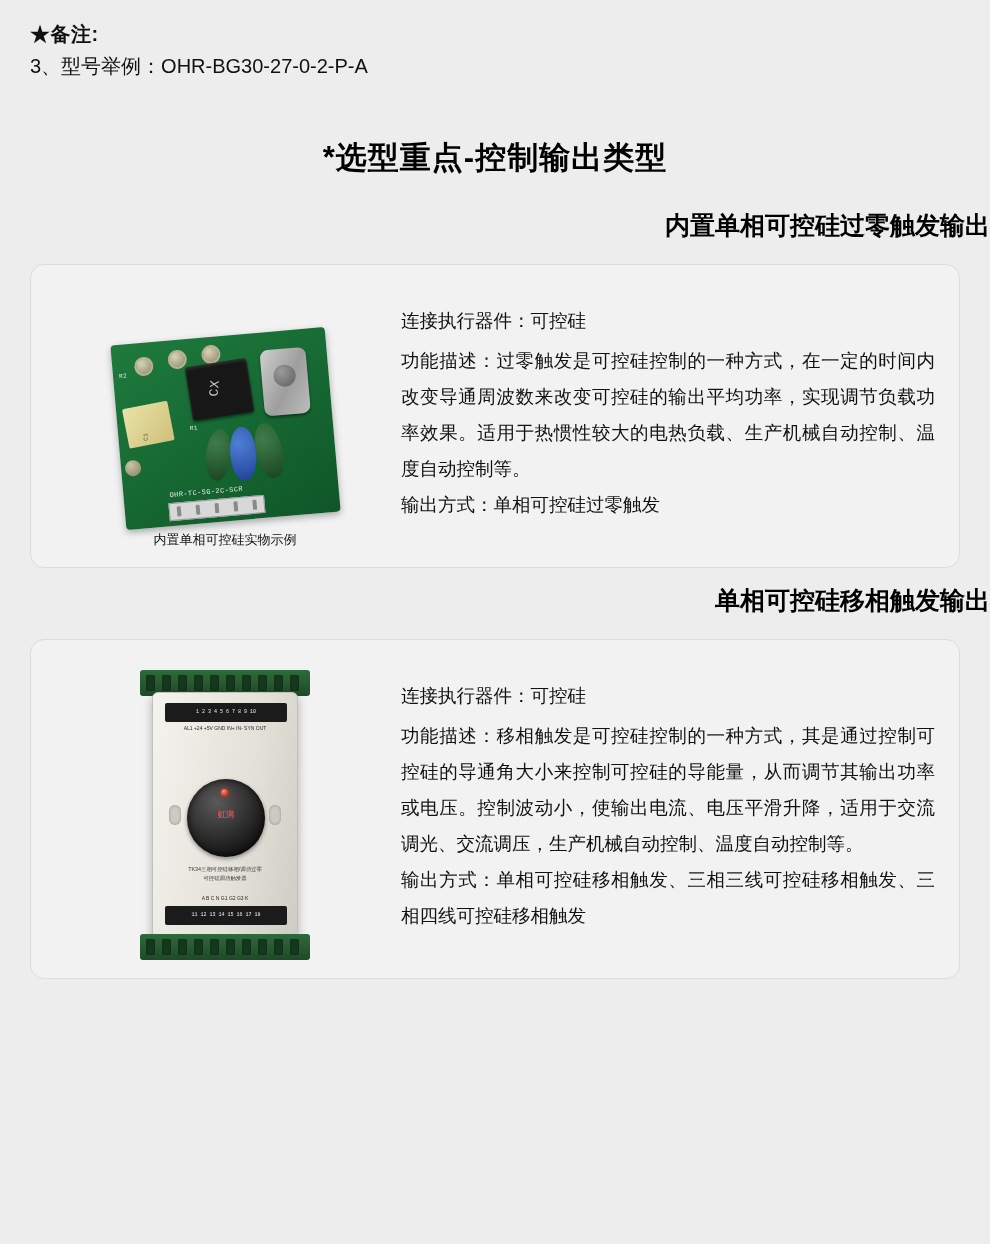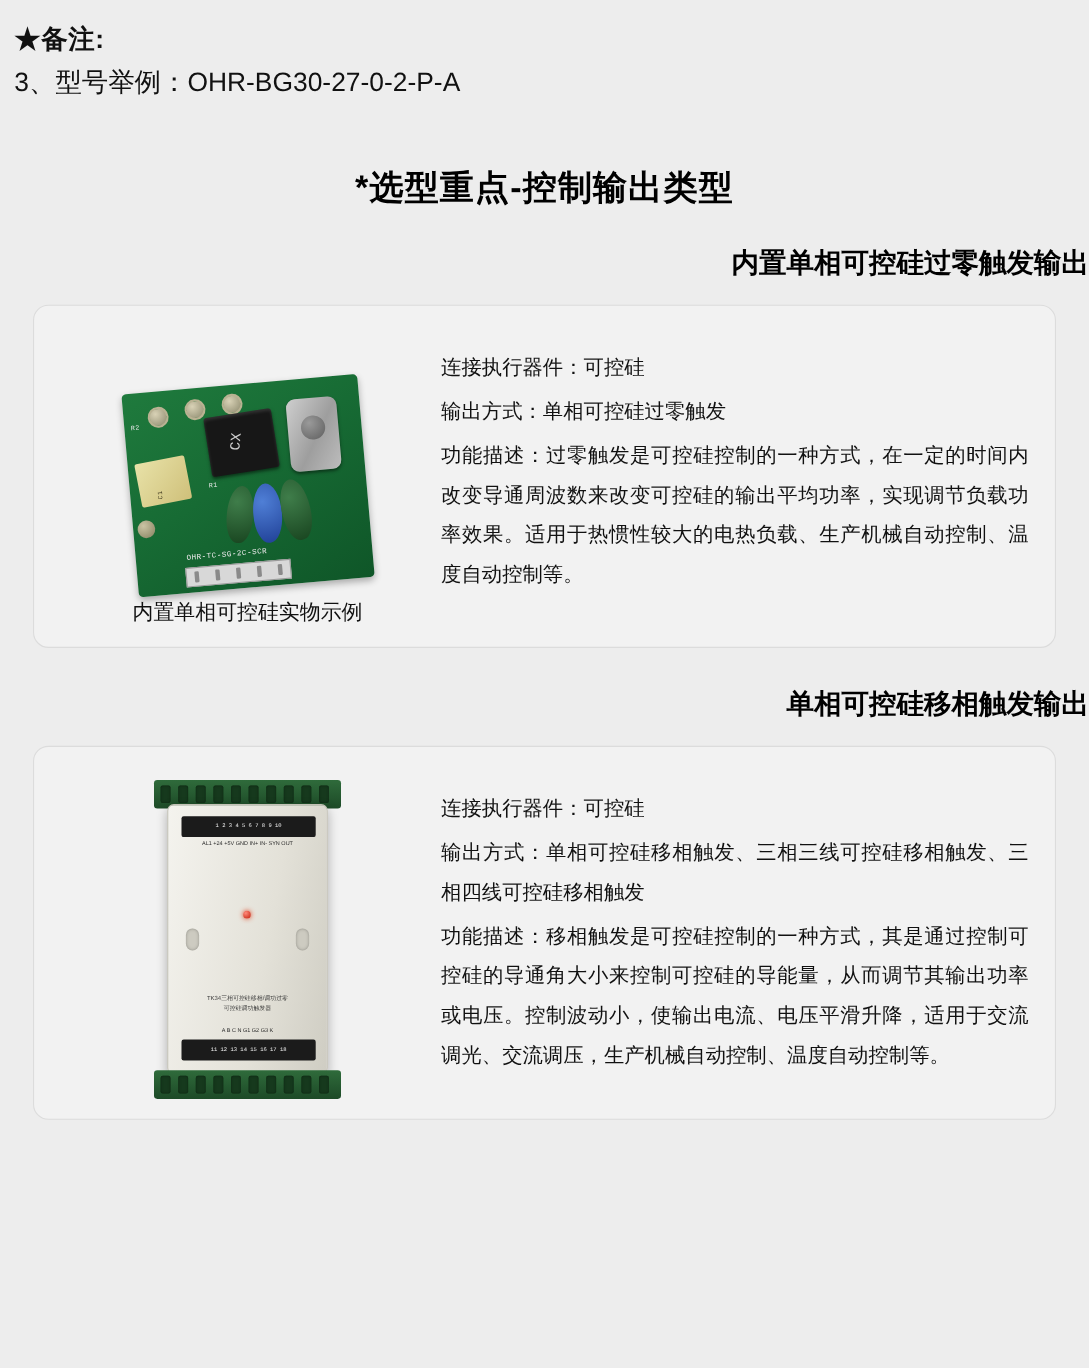--- a/index.html
+++ b/index.html
@@ -8,22 +8,22 @@
     width: 990px;
     height: 1244px;
     background: #ededed;
     font-family: "Liberation Sans", sans-serif;
     color: #1a1a1a;
     overflow: hidden;
   }
 
   
   .notes {
-    padding: 18px 0 0 13px;
-    font-size: 24px;
+    padding: 18px 0 0 30px;
+    font-size: 20px;
     line-height: 1.62;
     color: #111;
   }
   .notes .note-line { white-space: pre; }
   .notes .star { font-weight: bold; letter-spacing: 0.5px; }
   .notes .indent-line { padding-left: 148px; }
 
   
   .main-heading {
     text-align: center;
@@ -33,42 +33,42 @@
     margin-top: 54px;
     color: #000;
   }
   .sub-heading {
     text-align: right;
     font-size: 25px;
     font-weight: bold;
     margin-top: 30px;
     color: #000;
   }
-  .sub-heading.second { margin-top: 34px; padding-left: 20px; }
+  .sub-heading.second { margin-top: 16px; padding-left: 20px; }
 
   
   .card {
     margin: 22px 30px 0 30px;
     background: #f2f2f2;
     border: 1px solid #dcdcdc;
     border-radius: 14px;
     display: flex;
     align-items: flex-start;
     padding: 16px 18px 18px 18px;
     position: relative;
   }
   .card-left {
     width: 352px;
     flex: 0 0 352px;
     display: flex;
     flex-direction: column;
     align-items: center;
   }
   .caption {
-    font-size: 19px;
+    font-size: 13px;
     color: #111;
     margin-top: 10px;
     text-align: left;
     white-space: nowrap;
   }
   .card-right {
     flex: 1 1 auto;
     padding-top: 22px;
     padding-right: 6px;
   }
@@ -276,25 +276,25 @@
       <div class="pcb-comp" style="left:4px; top:116px; width:16px; height:16px; border-radius:50%; background:radial-gradient(circle at 35% 30%,#cbc4a4,#85805f);"></div>
     </div>
 
     <div class="caption">内置单相可控硅实物示例</div>
   </div>
 
   <div class="card-right">
     <div class="spec-row">
       <span class="lbl">连接执行器件：</span><span>可控硅</span>
     </div>
+    <div class="spec-row desc">
+      <span class="lbl">功能描述：</span><span>过零触发是可控硅控制的一种方式，在一定的时间内改变导通周波数来改变可控硅的输出平均功率，实现调节负载功率效果。适用于热惯性较大的电热负载、生产机械自动控制、温度自动控制等。</span>
+    </div>
     <div class="spec-row">
       <span class="lbl">输出方式：</span><span>单相可控硅过零触发</span>
-    </div>
-    <div class="spec-row desc">
-      <span class="lbl">功能描述：</span><span>过零触发是可控硅控制的一种方式，在一定的时间内改变导通周波数来改变可控硅的输出平均功率，实现调节负载功率效果。适用于热惯性较大的电热负载、生产机械自动控制、温度自动控制等。</span>
     </div>
   </div>
 </div>
 
 <div class="sub-heading second">单相可控硅移相触发输出</div>
 
 <div class="card">
   <div class="card-left">
 
     <div class="module">
@@ -310,20 +310,23 @@
           <i style="left:134px"></i>
           <i style="left:150px"></i>
       </div>
 
       <div class="mod-body">
         <div class="mod-strip" style="top:10px;">
           <span>1 2 3 4 5 6 7 8 9 10</span>
         </div>
         <div class="mod-label" style="top:32px; font-size:5px; color:#2b2b2b;">AL1  +24  +5V  GND  IN+  IN-  SYN  OUT</div>
 
+        <div class="mod-knob">
+          <div class="mod-knob-txt">虹润</div>
+        </div>
         <div class="mod-led"></div>
         <div class="mod-notch" style="left:16px; top:112px;"></div>
         <div class="mod-notch" style="right:16px; top:112px;"></div>
 
         <div class="mod-label" style="top:172px;">TK34三相可控硅移相/调功过零</div>
         <div class="mod-label" style="top:181px;">可控硅调功触发器</div>
 
         <div class="mod-strip" style="bottom:12px;">
           <span>11 12 13 14 15 16 17 18</span>
         </div>
@@ -343,20 +346,20 @@
           <i style="left:150px"></i>
       </div>
     </div>
 
   </div>
 
   <div class="card-right">
     <div class="spec-row">
       <span class="lbl">连接执行器件：</span><span>可控硅</span>
     </div>
+    <div class="spec-row desc">
+      <span class="lbl">功能描述：</span><span>移相触发是可控硅控制的一种方式，其是通过控制可控硅的导通角大小来控制可控硅的导能量，从而调节其输出功率或电压。控制波动小，使输出电流、电压平滑升降，适用于交流调光、交流调压，生产机械自动控制、温度自动控制等。</span>
+    </div>
     <div class="spec-row">
       <span class="lbl">输出方式：</span><span>单相可控硅移相触发、三相三线可控硅移相触发、三相四线可控硅移相触发</span>
     </div>
-    <div class="spec-row desc">
-      <span class="lbl">功能描述：</span><span>移相触发是可控硅控制的一种方式，其是通过控制可控硅的导通角大小来控制可控硅的导能量，从而调节其输出功率或电压。控制波动小，使输出电流、电压平滑升降，适用于交流调光、交流调压，生产机械自动控制、温度自动控制等。</span>
-    </div>
   </div>
 </div>
 
 </body></html>

